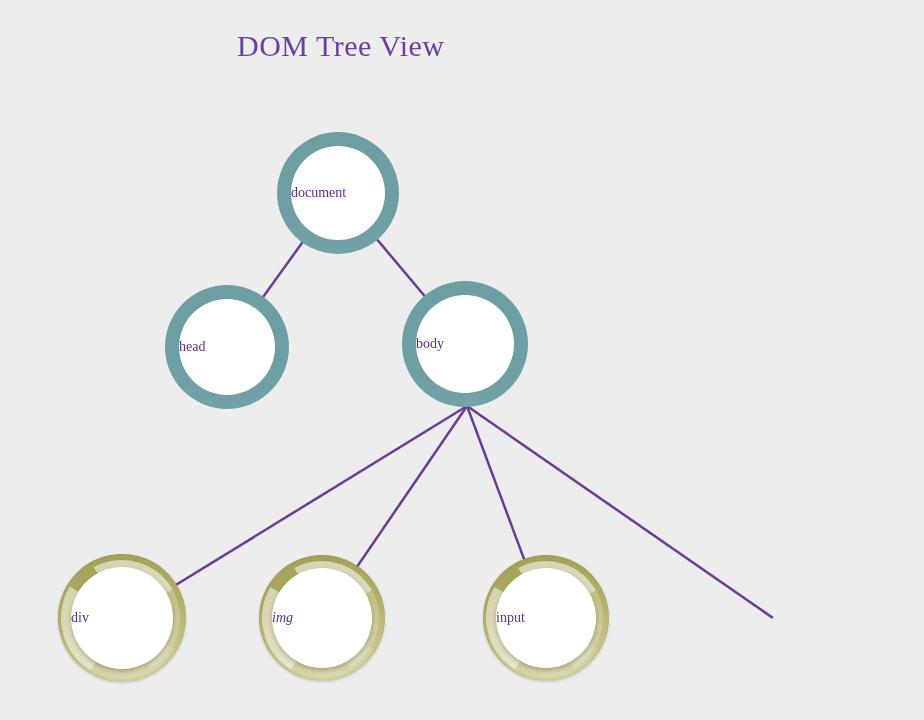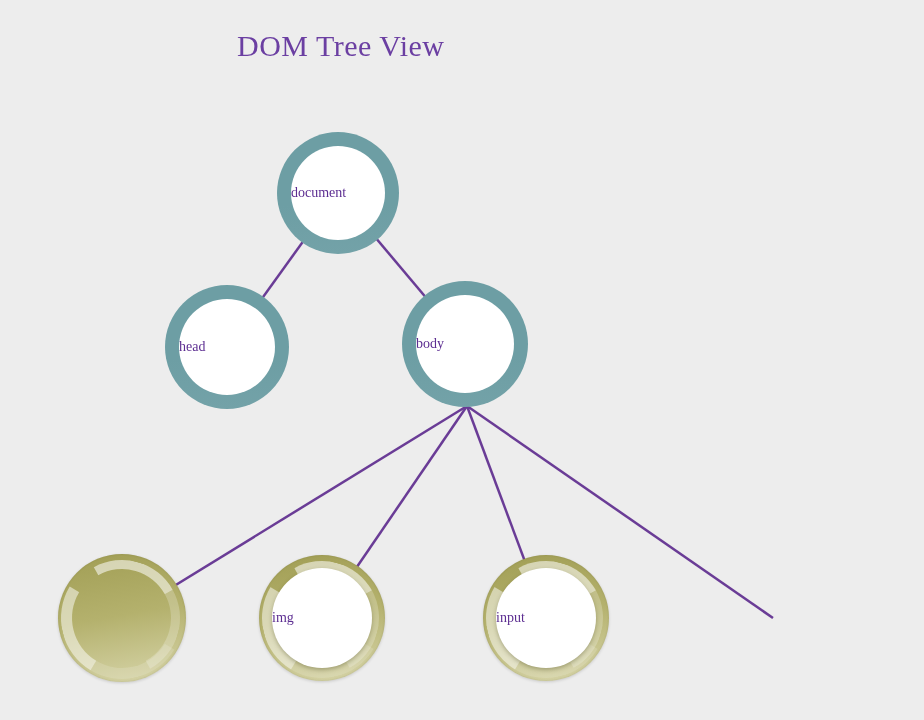--- a/index.html
+++ b/index.html
@@ -98,22 +98,25 @@
     </div>
   </div>
     <div class="node teal" style="left: 402px; top: 281px; width: 126px; height: 126px;">
 
     <div class="face">
       <span class="label">body</span>
     </div>
   </div>
     <div class="node olive" style="left: 58px; top: 554px; width: 128px; height: 128px;">
     <div class="ring-gloss"></div>
+    <div class="face">
+      <span class="label">div</span>
+    </div>
   </div>
-    <div class="node olive" style="left: 259px; top: 555px; width: 126px; height: 126px;">
+    <div class="node olive" style="left: 259px; top: 555px; width: 126px; height: 126px; font-style: italic;">
     <div class="ring-gloss"></div>
     <div class="face">
       <span class="label">img</span>
     </div>
   </div>
     <div class="node olive" style="left: 483px; top: 555px; width: 126px; height: 126px;">
     <div class="ring-gloss"></div>
     <div class="face">
       <span class="label">input</span>
     </div>

